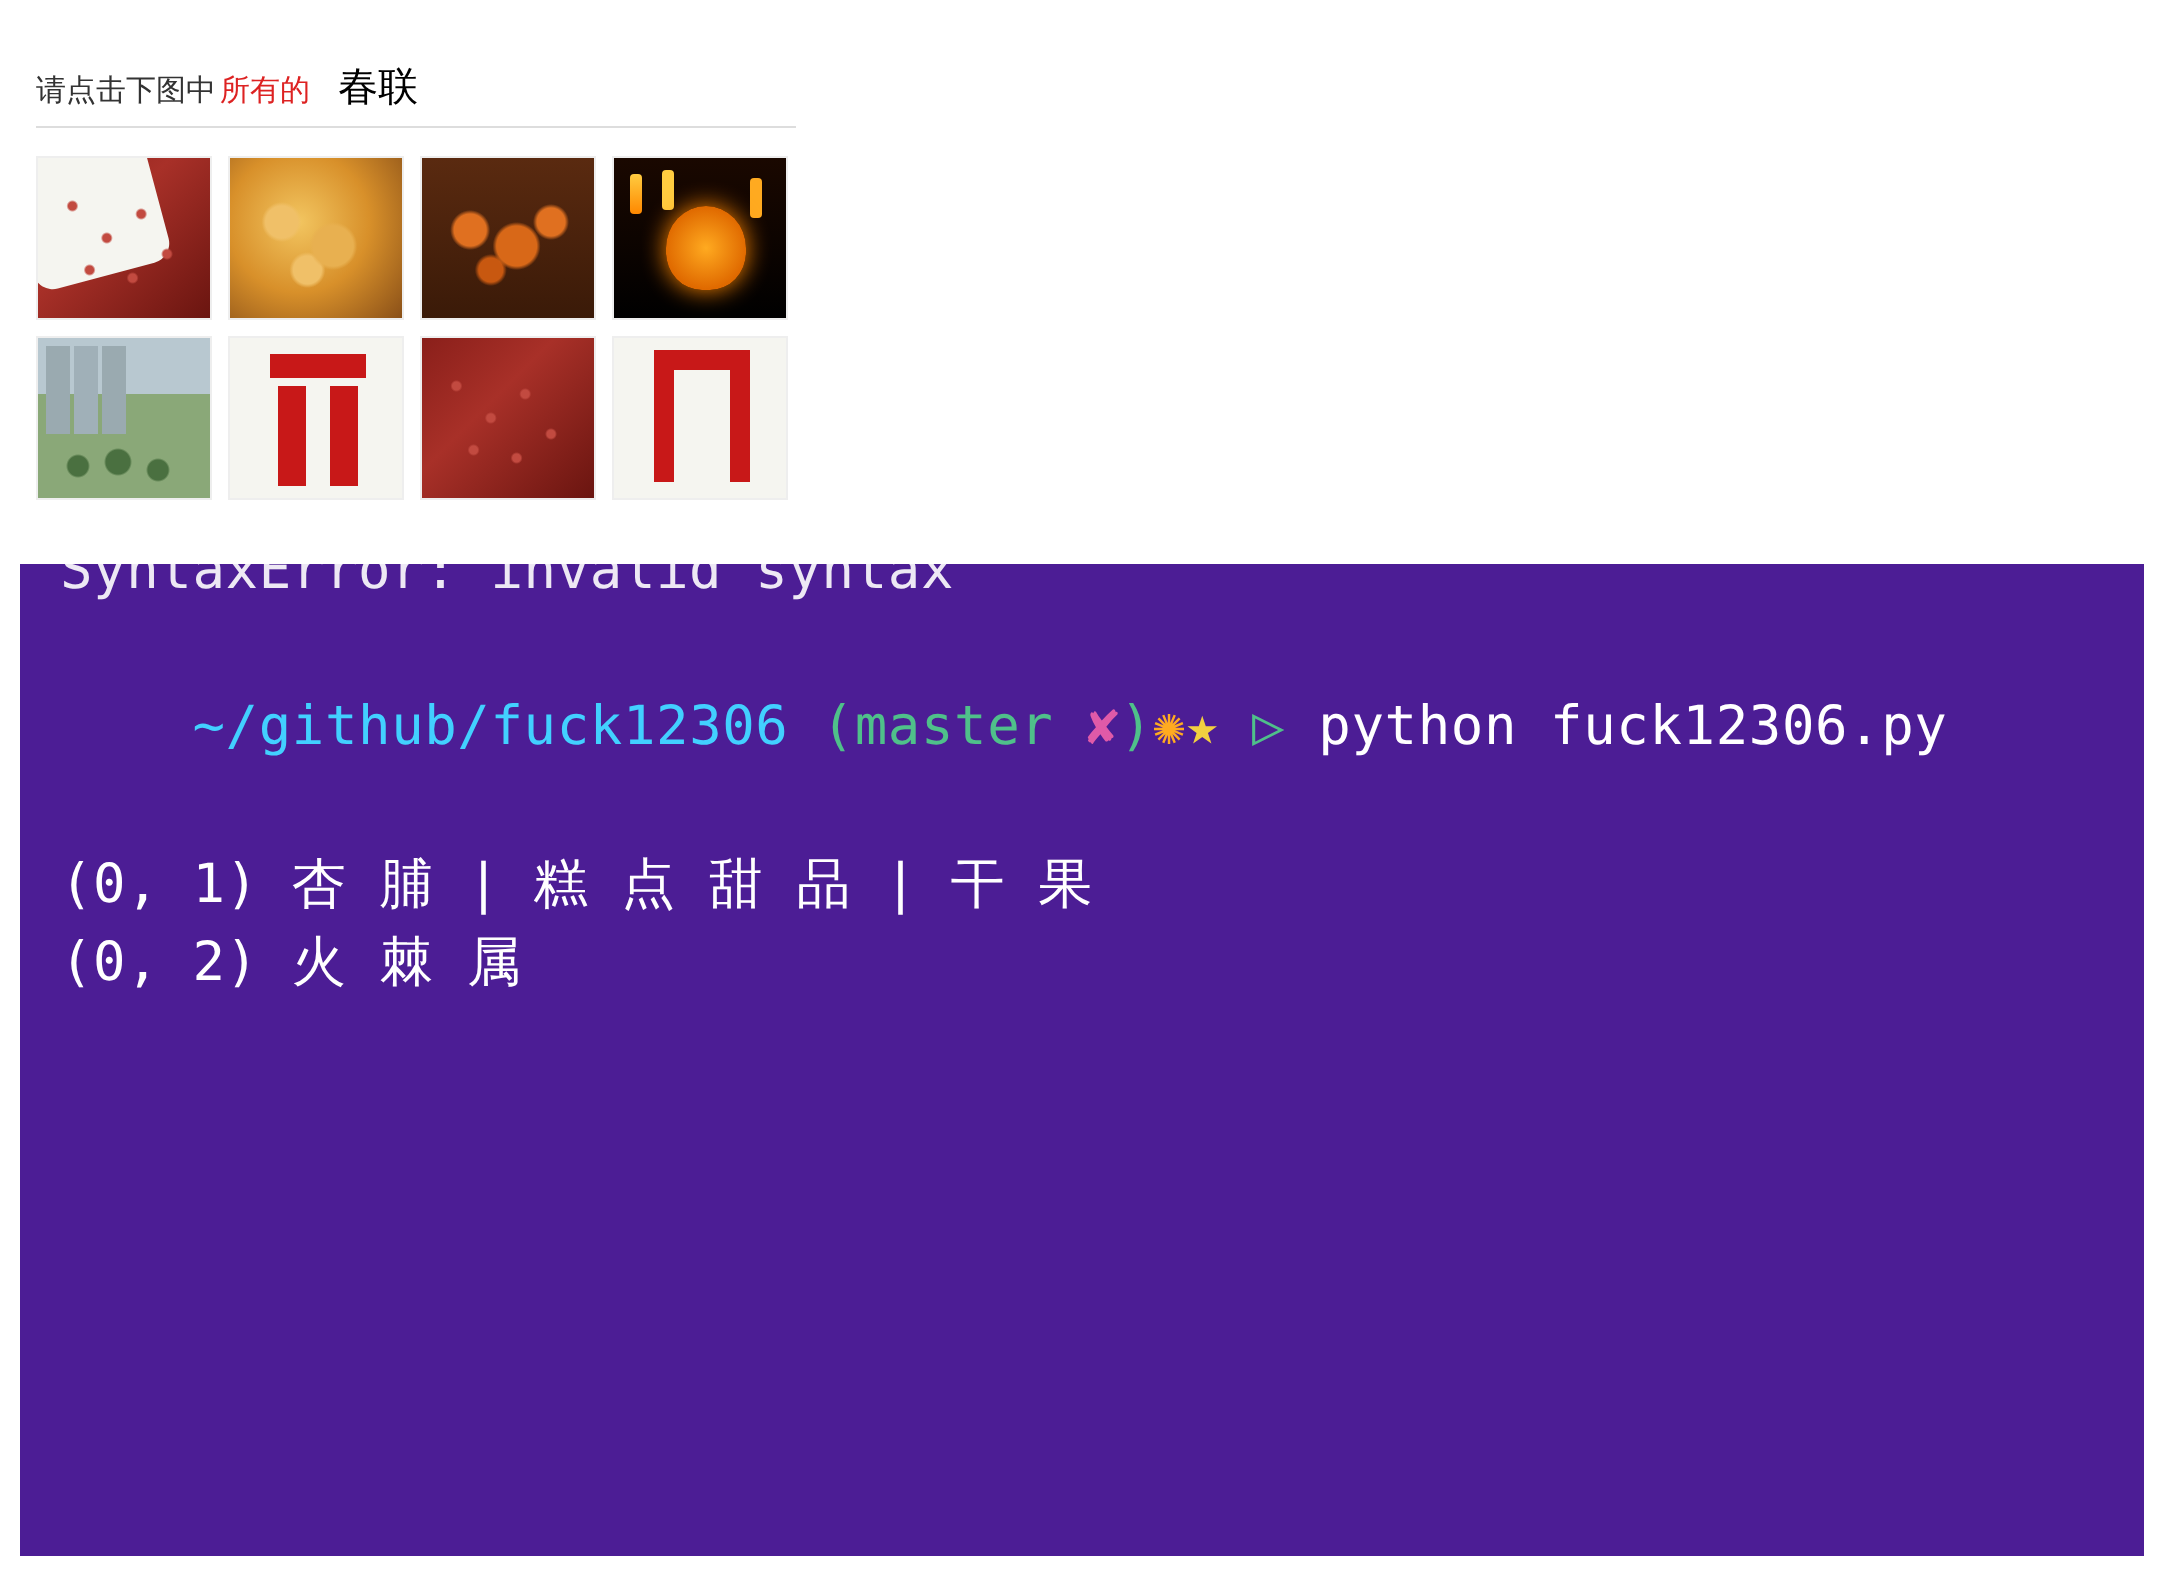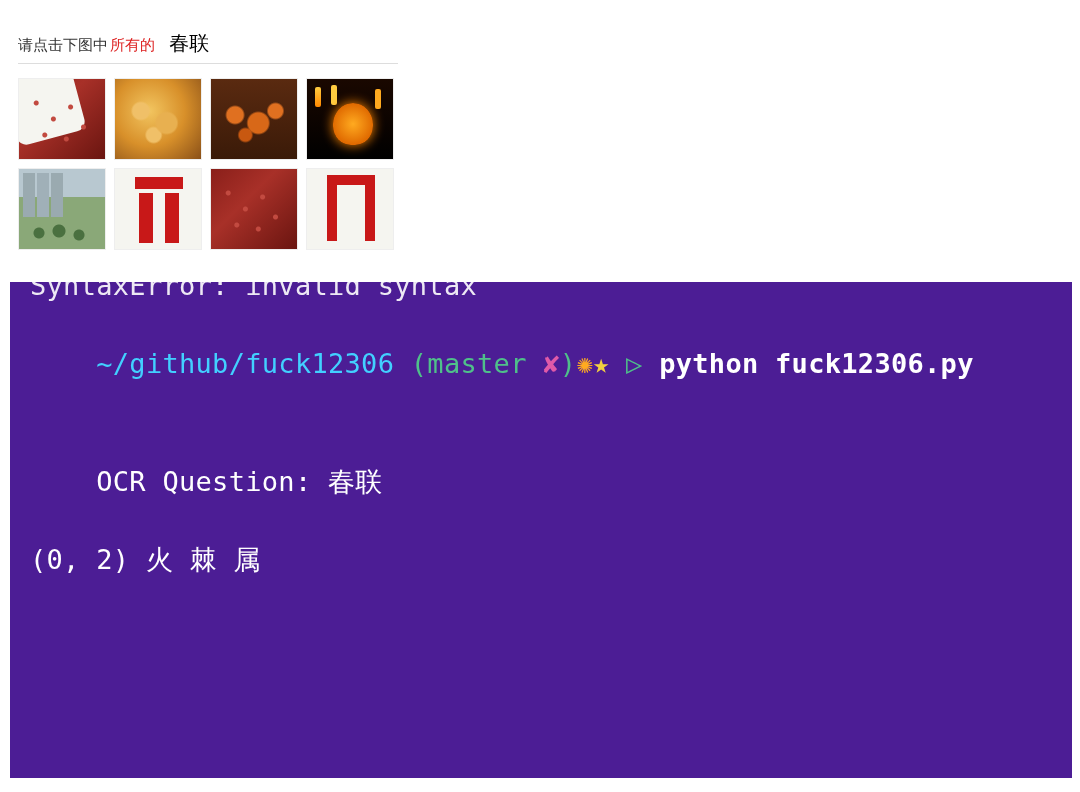--- a/index.html
+++ b/index.html
@@ -102,21 +102,21 @@
       overflow: hidden;
     }
     .term-line { white-space: pre; letter-spacing: 0.3px; }
     .cut-top { margin-top: -24px; opacity: 0.9; }
     .c-path { color: #42d0ff; text-align: right; }
     .c-branch { color: #4fc08a; }
     .c-x { color: #e05aa8; font-weight: bold; }
     .c-sun { color: #ffaa20; }
     .c-star { color: #f2d040; }
     .c-tri { color: #4fc08a; }
-    .c-cmd { color: #fff; font-weight: bold; }
+    .c-cmd { color: #fff; }
   </style>
 </head>
 <body>
 
 <div class="captcha-area">
   <div class="captcha-prompt">
     <span>请点击下图中</span><span class="emphasis">所有的</span>
     <span class="target">春联</span>
   </div>
   <div class="divider"></div>
@@ -130,20 +130,18 @@
       <div class="captcha-cell img-beans"></div>
       <div class="captcha-cell img-couplet-frame"></div>
     </div>
 </div>
 
 <div class="terminal">
   <div class="term-line cut-top">SyntaxError: invalid syntax</div>
   <div class="term-line">
     <span class="c-path">~/github/fuck12306</span><span class="c-branch"> (</span><span class="c-branch">master </span><span class="c-x">✘</span><span class="c-branch">)</span><span class="c-sun">✺</span><span class="c-star">★</span><span class="c-tri"> ▷ </span><span class="c-cmd">python fuck12306.py</span>
   </div>
-  <div class="term-line">
-    <span>OCR Question: </span><span>春联</span>
-  </div>
   <div id="results">
+      <div class="term-line"><span>(0, 1)</span><span> 杏 脯 | 糕 点 甜 品 | 干 果</span></div>
       <div class="term-line"><span>(0, 2)</span><span> 火 棘 属</span></div>
       <div class="term-line"></div>
     </div>
 </div>
 
 </body></html>

